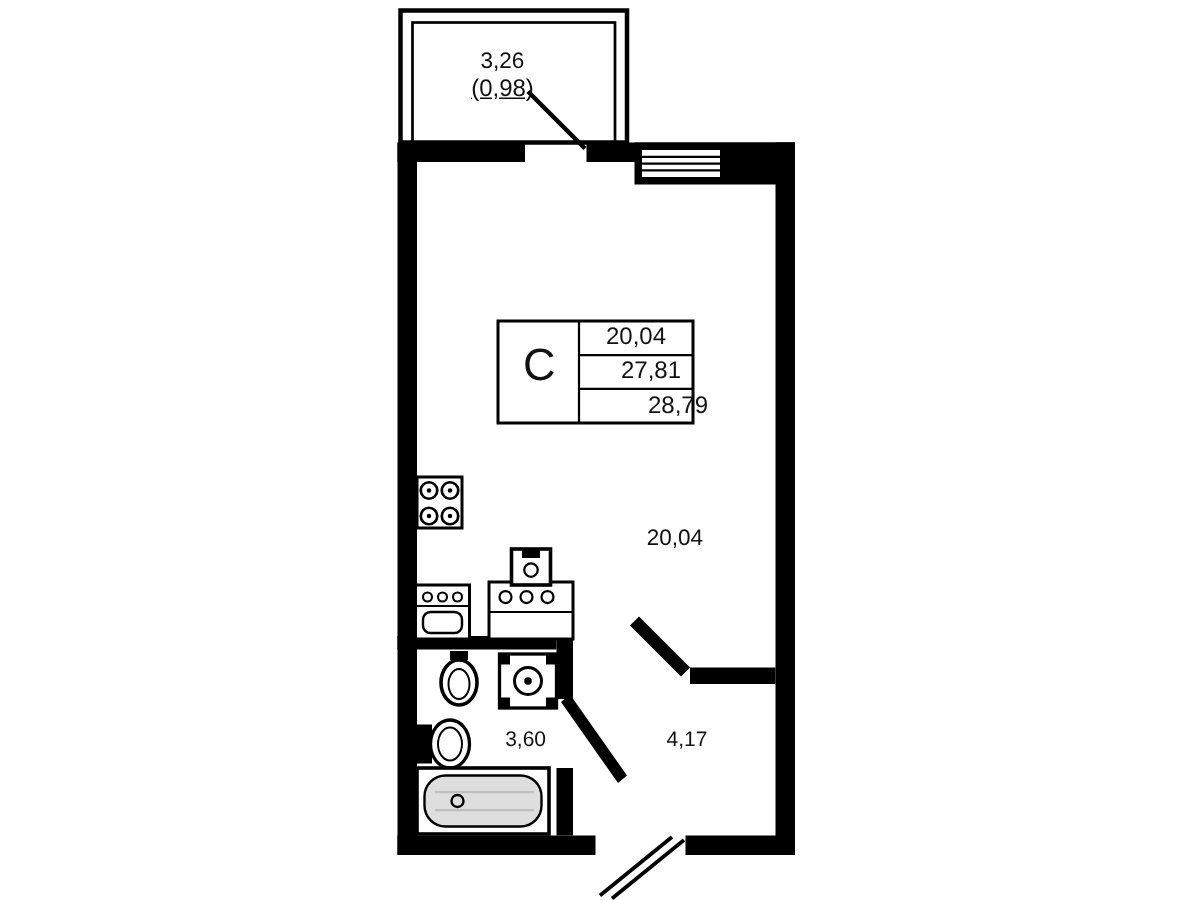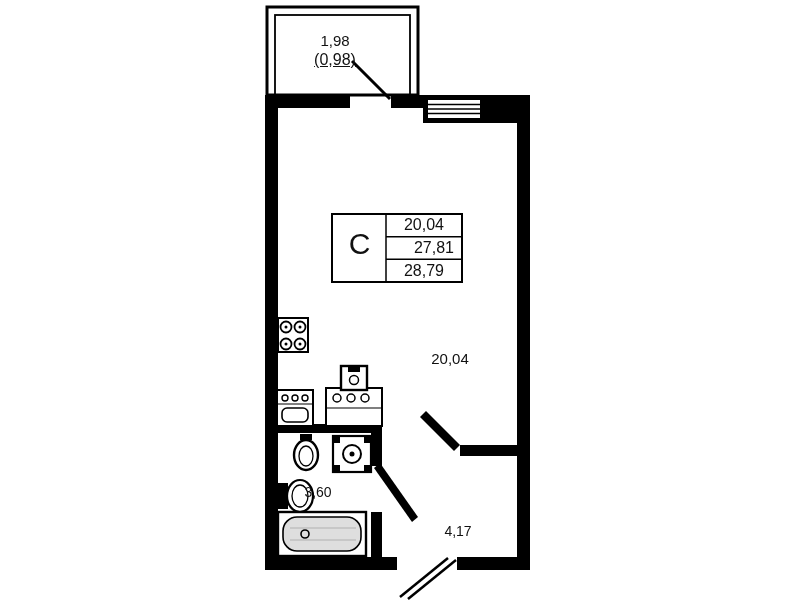--- a/index.html
+++ b/index.html
@@ -129,25 +129,25 @@
 
     <g>
       <rect x="278" y="512" width="88" height="44" fill="#fff" stroke="#000" stroke-width="2.4"></rect>
       <rect x="283" y="517" width="78" height="34" rx="14" fill="#dedede" stroke="#000" stroke-width="1.6"></rect>
       <line x1="290" y1="528" x2="356" y2="528" stroke="#bfbfbf" stroke-width="1.5"></line>
       <line x1="290" y1="540" x2="356" y2="540" stroke="#bfbfbf" stroke-width="1.5"></line>
       <circle cx="305" cy="534" r="4" fill="none" stroke="#000" stroke-width="1.6"></circle>
     </g>
   </svg>
 
-  <div class="lbl lbl-balcony" style="left:297px;top:32px;width:76px;">1,98</div>
+  <div class="lbl lbl-balcony" style="left:297px;top:32px;width:76px;">3,26</div>
   <div class="lbl lbl-balcony-coef" style="left:297px;top:51px;width:76px;">(0,98)</div>
 
   <div class="lbl lbl-type" style="left:333px;top:227px;width:53px;">С</div>
   <div class="lbl lbl-val" style="left:387px;top:216px;width:74px;">20,04</div>
   <div class="lbl lbl-val" style="left:387px;top:239px;width:94px;">27,81</div>
-  <div class="lbl lbl-val" style="left:387px;top:262px;width:74px;">28,79</div>
+  <div class="lbl lbl-val" style="left:387px;top:262px;width:74px;padding-left:28px;">28,79</div>
 
   <div class="lbl lbl-room" style="left:418px;top:350px;width:64px;">20,04</div>
-  <div class="lbl lbl-small" style="left:294px;top:484px;width:48px;">3,60</div>
-  <div class="lbl lbl-small" style="left:434px;top:484px;width:48px;margin-top:39px;">4,17</div>
+  <div class="lbl lbl-small" style="left:316px;top:484px;width:48px;text-align:right;">3,60</div>
+  <div class="lbl lbl-small" style="left:434px;top:484px;width:48px;">4,17</div>
 
 </div>
 
 </body></html>

